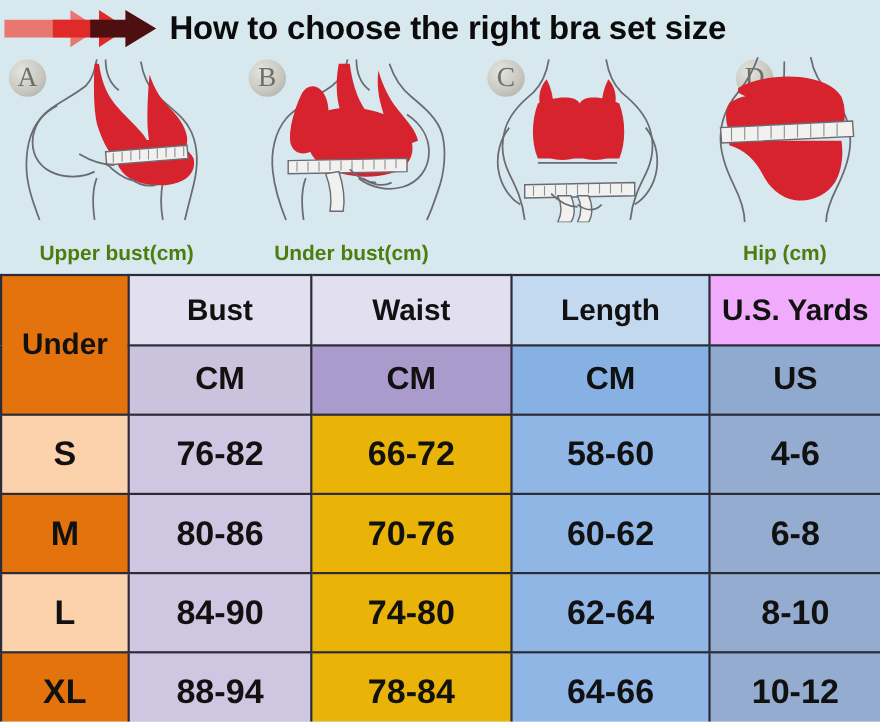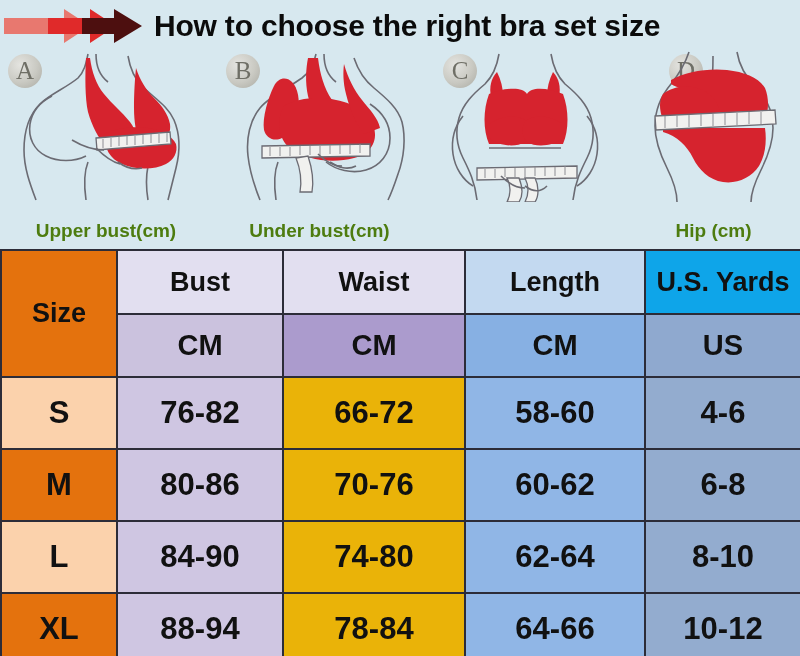--- a/index.html
+++ b/index.html
@@ -149,21 +149,21 @@
   .data-row td { height: 70px; font-size: 31px; }
 
   .cell-size-head {
     background: #e4720d;
     font-size: 33px;
   }
 
   .h-bust   { background: #e2dff0; }
   .h-waist  { background: #e2dff0; }
   .h-length { background: #c3d9f0; }
-  .h-us     { background: #0ea5e9; margin-top: 36px; }
+  .h-us     { background: #f0abfc; margin-top: 36px; }
 
   .s-bust   { background: #cbc2de; }
   .s-waist  { background: #ab9bcd; }
   .s-length { background: #87b0e3; }
   .s-us     { background: #8fa9cf; }
 
   .d-size-light { background: #fbd2ac; }
   .d-size-dark  { background: #e4720d; }
   .d-bust       { background: #cfc6e2; }
   .d-waist      { background: #eab308; }
@@ -317,21 +317,21 @@
   <table class="size-table">
     <colgroup>
       <col class="c-size">
         <col class="c-bust">
         <col class="c-waist">
         <col class="c-length">
         <col class="c-us">
     </colgroup>
     <tbody>
       <tr class="hdr-row">
-        <td class="cell-size-head" rowspan="2">Size</td>
+        <td class="cell-size-head" rowspan="2">Under</td>
         <td class="h-bust">Bust</td>
         <td class="h-waist">Waist</td>
         <td class="h-length">Length</td>
         <td class="h-us">U.S. Yards</td>
       </tr>
       <tr class="sub-row">
         <td class="s-bust">CM</td>
         <td class="s-waist">CM</td>
         <td class="s-length">CM</td>
         <td class="s-us">US</td>

